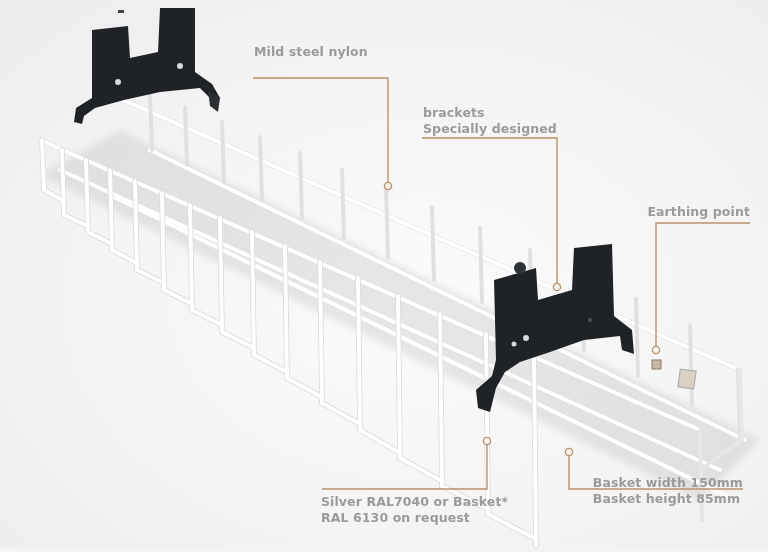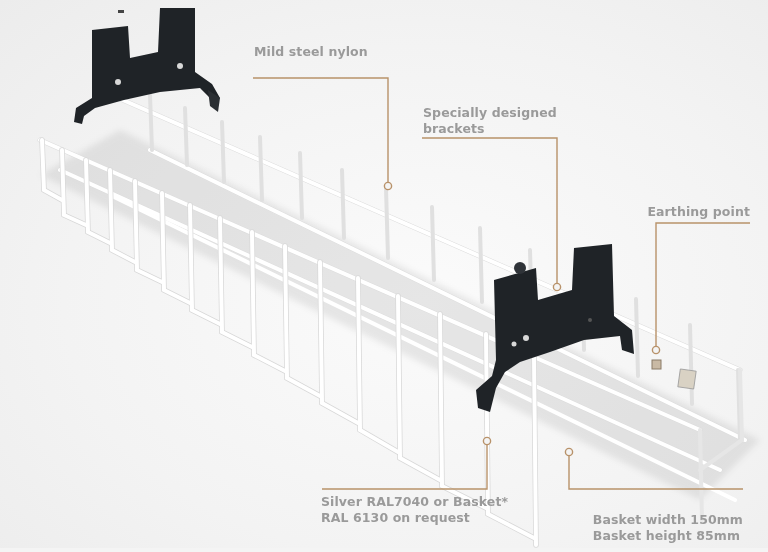--- a/index.html
+++ b/index.html
@@ -147,30 +147,30 @@
       <path d="M569 456 L569 489 L743 489"></path>
       <circle cx="569" cy="452" r="3.6" fill="#f4f4f4"></circle>
     </g>
   </svg>
 
   <div class="label" style="left:254px; top:44px;">
     <span>Mild steel nylon</span>
   </div>
 
   <div class="label" style="left:423px; top:105px;">
+    <span>brackets</span>
     <span>Specially designed</span>
-    <span>brackets</span>
   </div>
 
   <div class="label right" style="right:18px; top:204px;">
     <span>Earthing point</span>
   </div>
 
   <div class="label" style="left:321px; top:494px;">
     <span>Silver RAL7040 or Basket*</span>
     <span>RAL 6130 on request</span>
   </div>
 
-  <div class="label right" style="right:25px; top:512px;">
+  <div class="label right" style="right:25px; top:475px;">
     <span>Basket width 150mm</span>
     <span>Basket height 85mm</span>
   </div>
 </div>
 
 </body></html>

